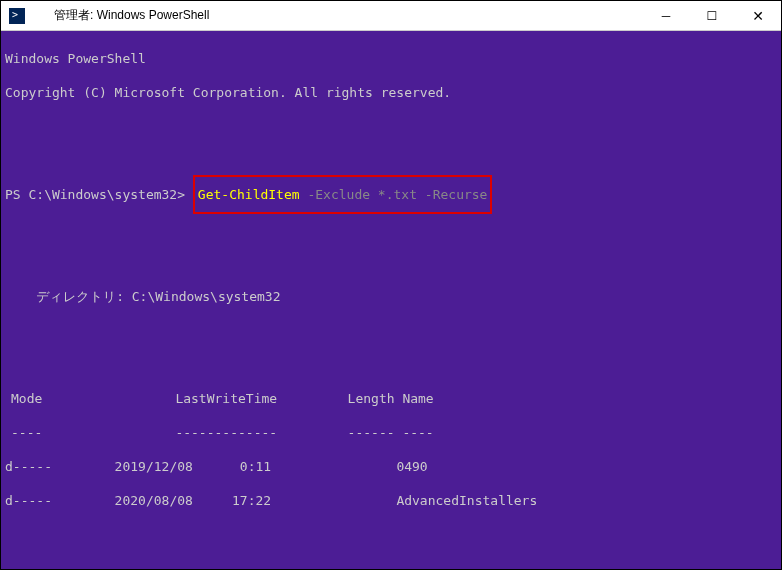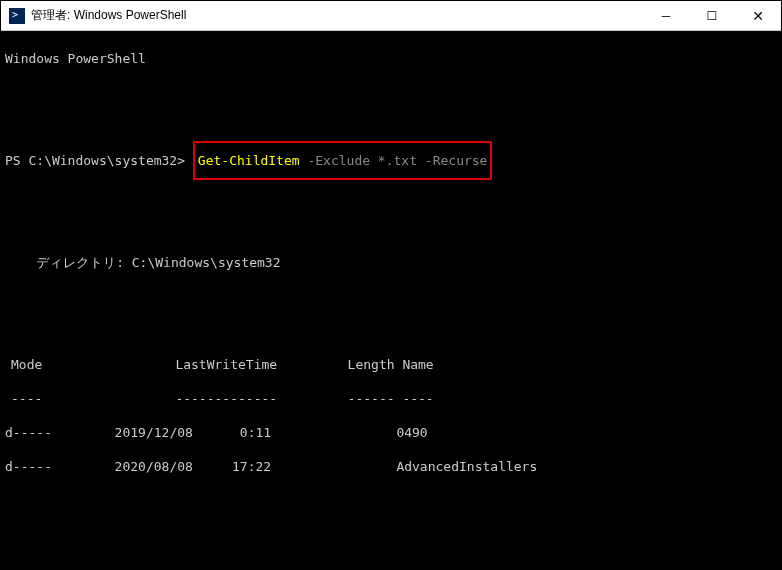--- a/index.html
+++ b/index.html
@@ -10,20 +10,21 @@
   background: #fff;
   overflow: hidden;
   border: 1px solid #000;
 }
 .titlebar {
   height: 30px;
   background: #fff;
   display: flex;
   align-items: center;
   border-bottom: 1px solid #ccc;
+  gap: 23px;
 }
 .title-icon {
   width: 16px;
   height: 16px;
   margin: 0 6px 0 8px;
   background: #012456;
   display: inline-block;
   position: relative;
 }
 .title-icon::after {
@@ -48,21 +49,21 @@
   height: 30px;
   display: flex;
   align-items: center;
   justify-content: center;
   font-family: sans-serif;
   font-size: 12px;
   color: #000;
 }
 .win-btn.close { font-size: 14px; }
 .terminal {
-  background: #000000;
+  background: #4c1d95;
   color: #ccc;
   font-size: 13px;
   line-height: 17px;
   padding: 2px 0 0 0;
   height: calc(100% - 30px);
   white-space: pre;
   overflow: hidden;
 }
 .line { padding-left: 4px; }
 .yellow { color: #ffff00; }
@@ -83,20 +84,21 @@
   <span class="title-text">管理者: Windows PowerShell</span>
   <div class="win-controls">
     <div class="win-btn">─</div>
     <div class="win-btn">☐</div>
     <div class="win-btn close">✕</div>
   </div>
 </div>
 
 <div class="terminal">
 <div class="line">Windows PowerShell</div>
+<div class="line">Copyright (C) Microsoft Corporation. All rights reserved.</div>
 <div class="line"> </div>
 <div class="line"> </div>
 <div class="line"><span>PS C:\Windows\system32&gt;</span> <span class="red-box"><span class="yellow">Get-ChildItem</span><span class="gray"> -Exclude *.txt -Recurse</span></span></div>
 <div class="line"> </div>
 <div class="line"> </div>
 <div class="line">    ディレクトリ: C:\Windows\system32</div>
 <div class="line"> </div>
 <div class="line"> </div>
 <div class="header-line"><span>Mode</span>                 <span>LastWriteTime</span>         <span>Length</span> <span>Name</span></div>
 <div class="header-line dash"><span>----</span>                 <span>-------------</span>         <span>------</span> <span>----</span></div>

